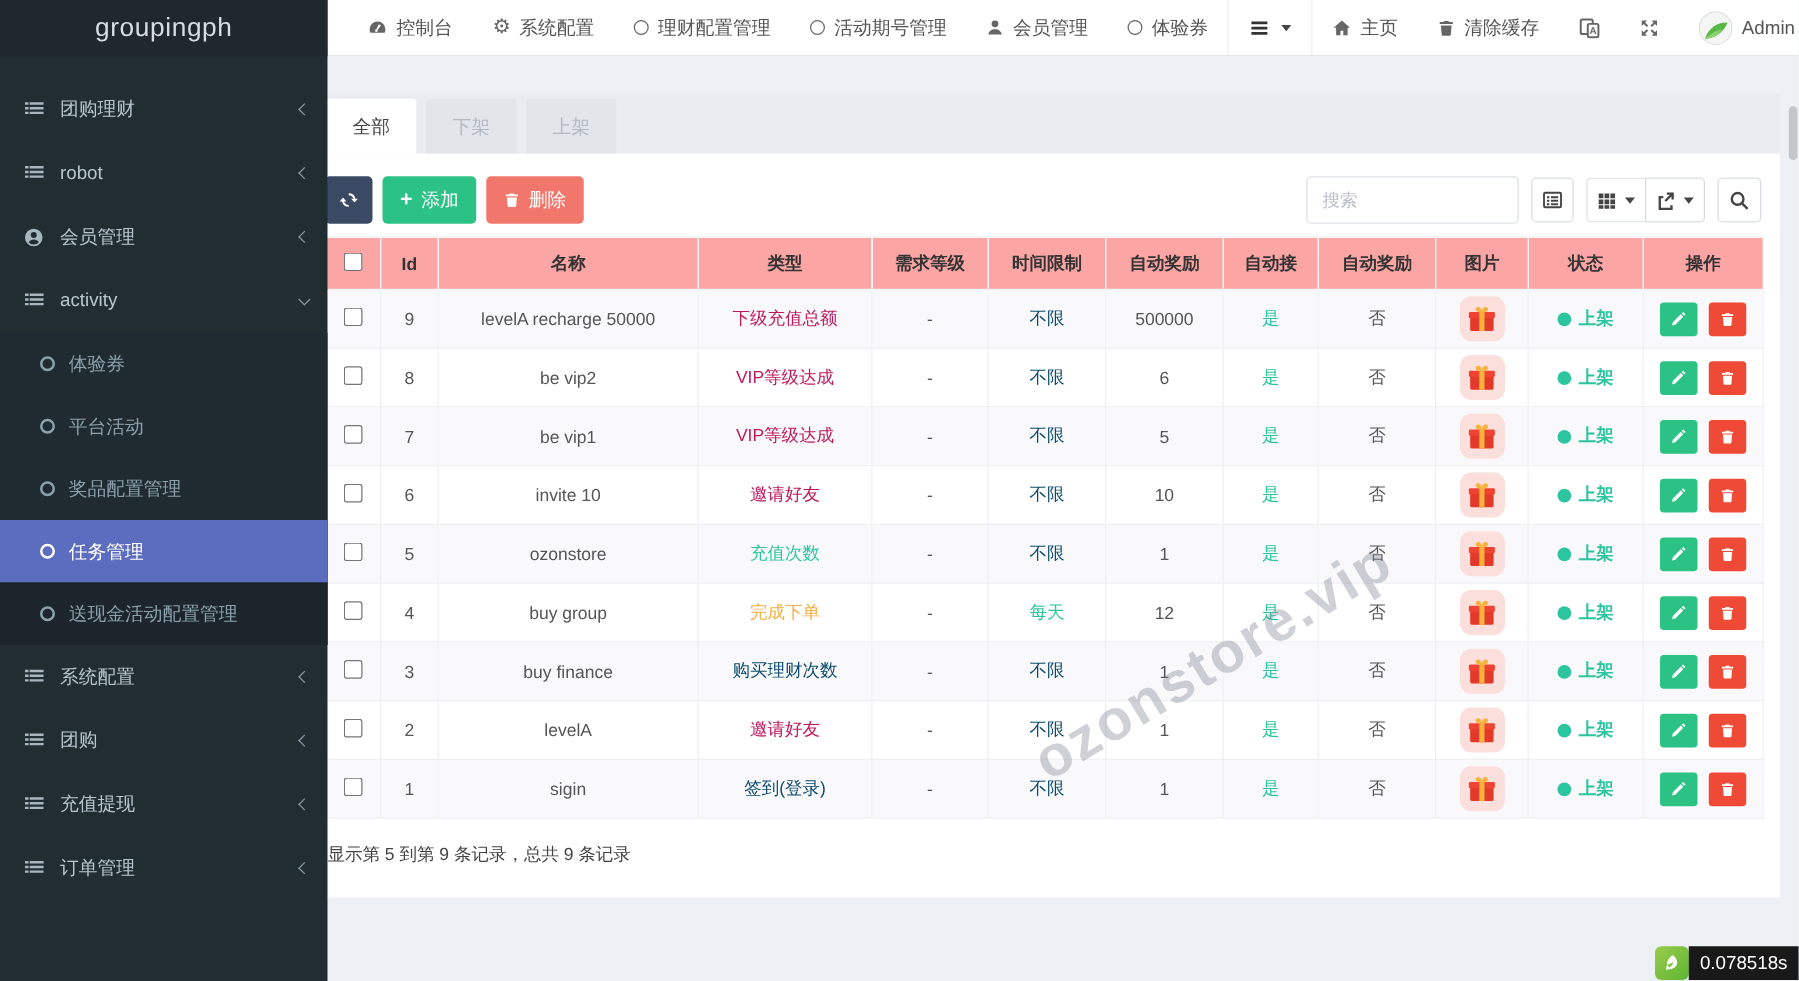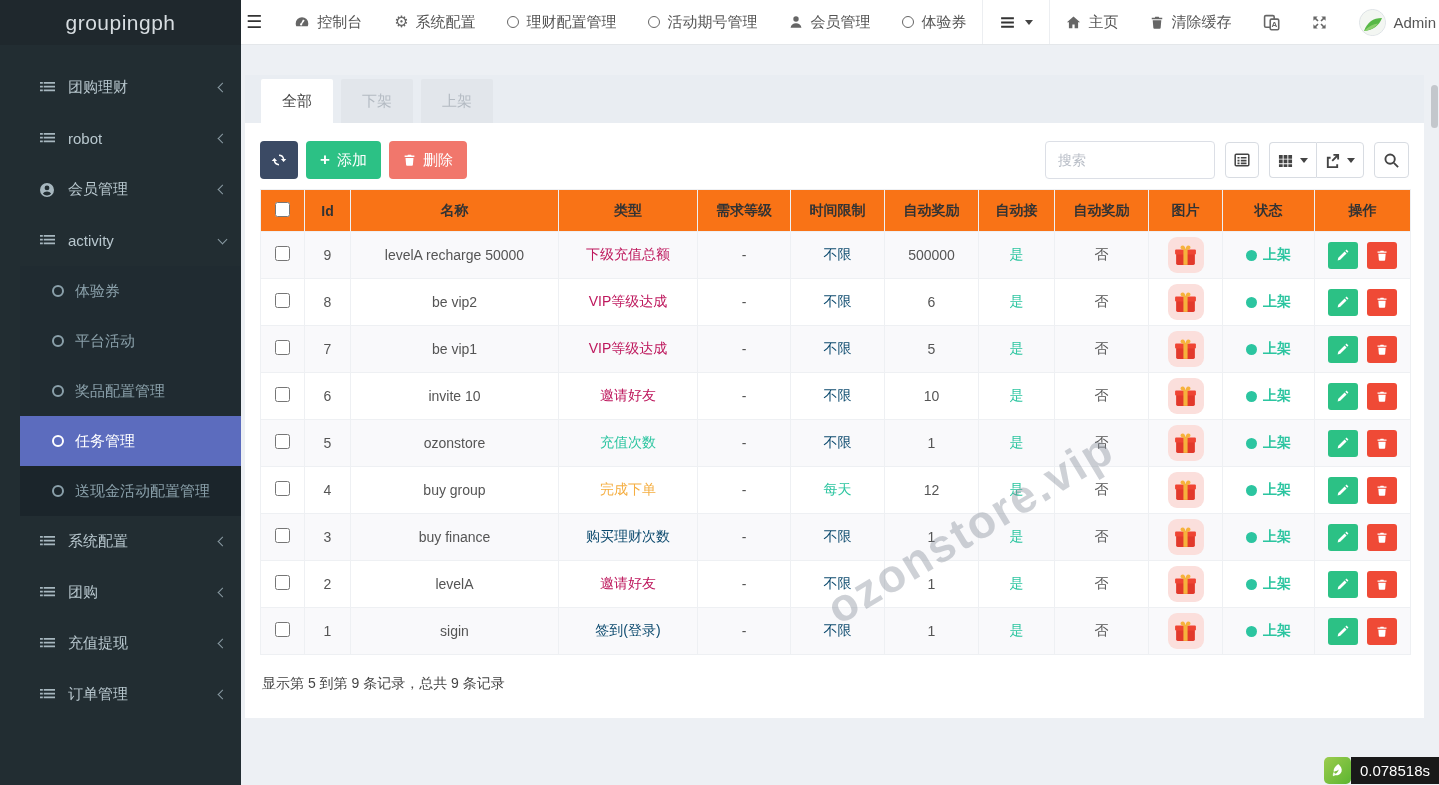--- a/index.html
+++ b/index.html
@@ -11,23 +11,23 @@
   .navbar{position:absolute;left:230px;top:0;right:0;height:45px;background:#fff;border-bottom:1px solid #e4e7ea;display:flex;align-items:stretch;z-index:30;}
   .nav-item{display:flex;align-items:center;gap:7px;padding:0 16px;color:#555;font-size:15px;cursor:pointer;white-space:nowrap;}
   .nav-item .nicon{color:#666;display:flex;align-items:center;}
   .nav-item.bordered{border-left:1px solid #eceef1;border-right:1px solid #eceef1;}
   .ring{display:inline-block;width:12px;height:12px;border:1.8px solid #666;border-radius:50%;}
   .caret{display:inline-block;width:0;height:0;border-left:4px solid transparent;border-right:4px solid transparent;border-top:5px solid #444;margin-left:2px;}
   .gearchar{font-size:16px;line-height:1;}
   .avatar{width:27px;height:27px;border-radius:50%;overflow:hidden;border:1px solid #dde2e6;background:#f2f5f1;}
 
   
-  .sidebar{position:absolute;left:0;top:0;bottom:0;width:241px;background:#222d32;z-index:40;}
+  .sidebar{position:absolute;left:0;top:0;bottom:0;width:262px;background:#222d32;z-index:40;}
   .logo{height:45px;display:flex;align-items:center;justify-content:center;background:#1f282d;color:#d7dde1;font-size:21px;letter-spacing:.5px;}
-  .menu{padding-top:17px;margin-left:20px;}
+  .menu{padding-top:17px;}
   .m-item{height:51px;display:flex;align-items:center;gap:11px;padding:0 15px 0 17px;color:#b8c7ce;font-size:15px;cursor:pointer;}
   .m-item .micon{width:20px;display:flex;justify-content:center;color:#a7b7bf;}
   .m-item .mlabel{flex:1;}
   .chv{display:inline-block;width:7px;height:7px;border-left:1.7px solid #8a9ba3;border-bottom:1.7px solid #8a9ba3;}
   .chv.left{transform:rotate(45deg);}
   .chv.down{transform:rotate(-45deg);margin-top:-3px;}
   .sub{background:#202b31;}
   .s-item{height:50px;display:flex;align-items:center;gap:11px;padding:0 15px 0 32px;color:#8aa0aa;font-size:15px;cursor:pointer;}
   .s-item .ringsm{width:12px;height:12px;border:2px solid #8aa0aa;border-radius:50%;flex:none;}
   .s-item.active{background:#5c6cbe;color:#fff;}
@@ -52,21 +52,21 @@
   .search-input::placeholder{color:#b9bec7;}
   .icon-btn{height:36px;min-width:34px;background:#fff;border:1px solid #d8dce2;display:flex;align-items:center;justify-content:center;gap:5px;color:#555;cursor:pointer;padding:0 8px;}
   .icon-btn.single{border-radius:4px;}
   .btn-group{display:flex;}
   .btn-group .icon-btn:first-child{border-radius:4px 0 0 4px;border-right:none;}
   .btn-group .icon-btn:last-child{border-radius:0 4px 4px 0;}
 
   
   table{border-collapse:collapse;width:100%;table-layout:fixed;}
   th,td{border:1px solid #eef0f3;text-align:center;vertical-align:middle;overflow:hidden;}
-  th{height:42px;font-size:14px;color:#333;font-weight:bold;background:#f97316;}
+  th{height:42px;font-size:14px;color:#333;font-weight:bold;background:#fca5a5;}
   td{height:47px;font-size:14px;color:#555;}
   tbody tr:nth-child(odd){background:#f9f9fb;}
   input[type=checkbox]{width:15px;height:15px;cursor:pointer;}
   .t-link{color:#be185d;cursor:pointer;}
   .t-teal{color:#2cc5a0;}
   .t-orange{color:#f5ae41;}
   .t-plain{color:#0c4a6e;}
   .gift{display:inline-flex;width:36px;height:36px;border-radius:9px;background:#fbdfdc;align-items:center;justify-content:center;vertical-align:middle;cursor:pointer;}
   .status{display:inline-flex;align-items:center;gap:6px;color:#2cc5a0;font-weight:bold;}
   .dot{width:11px;height:11px;border-radius:50%;background:#2cc5a0;display:inline-block;}

